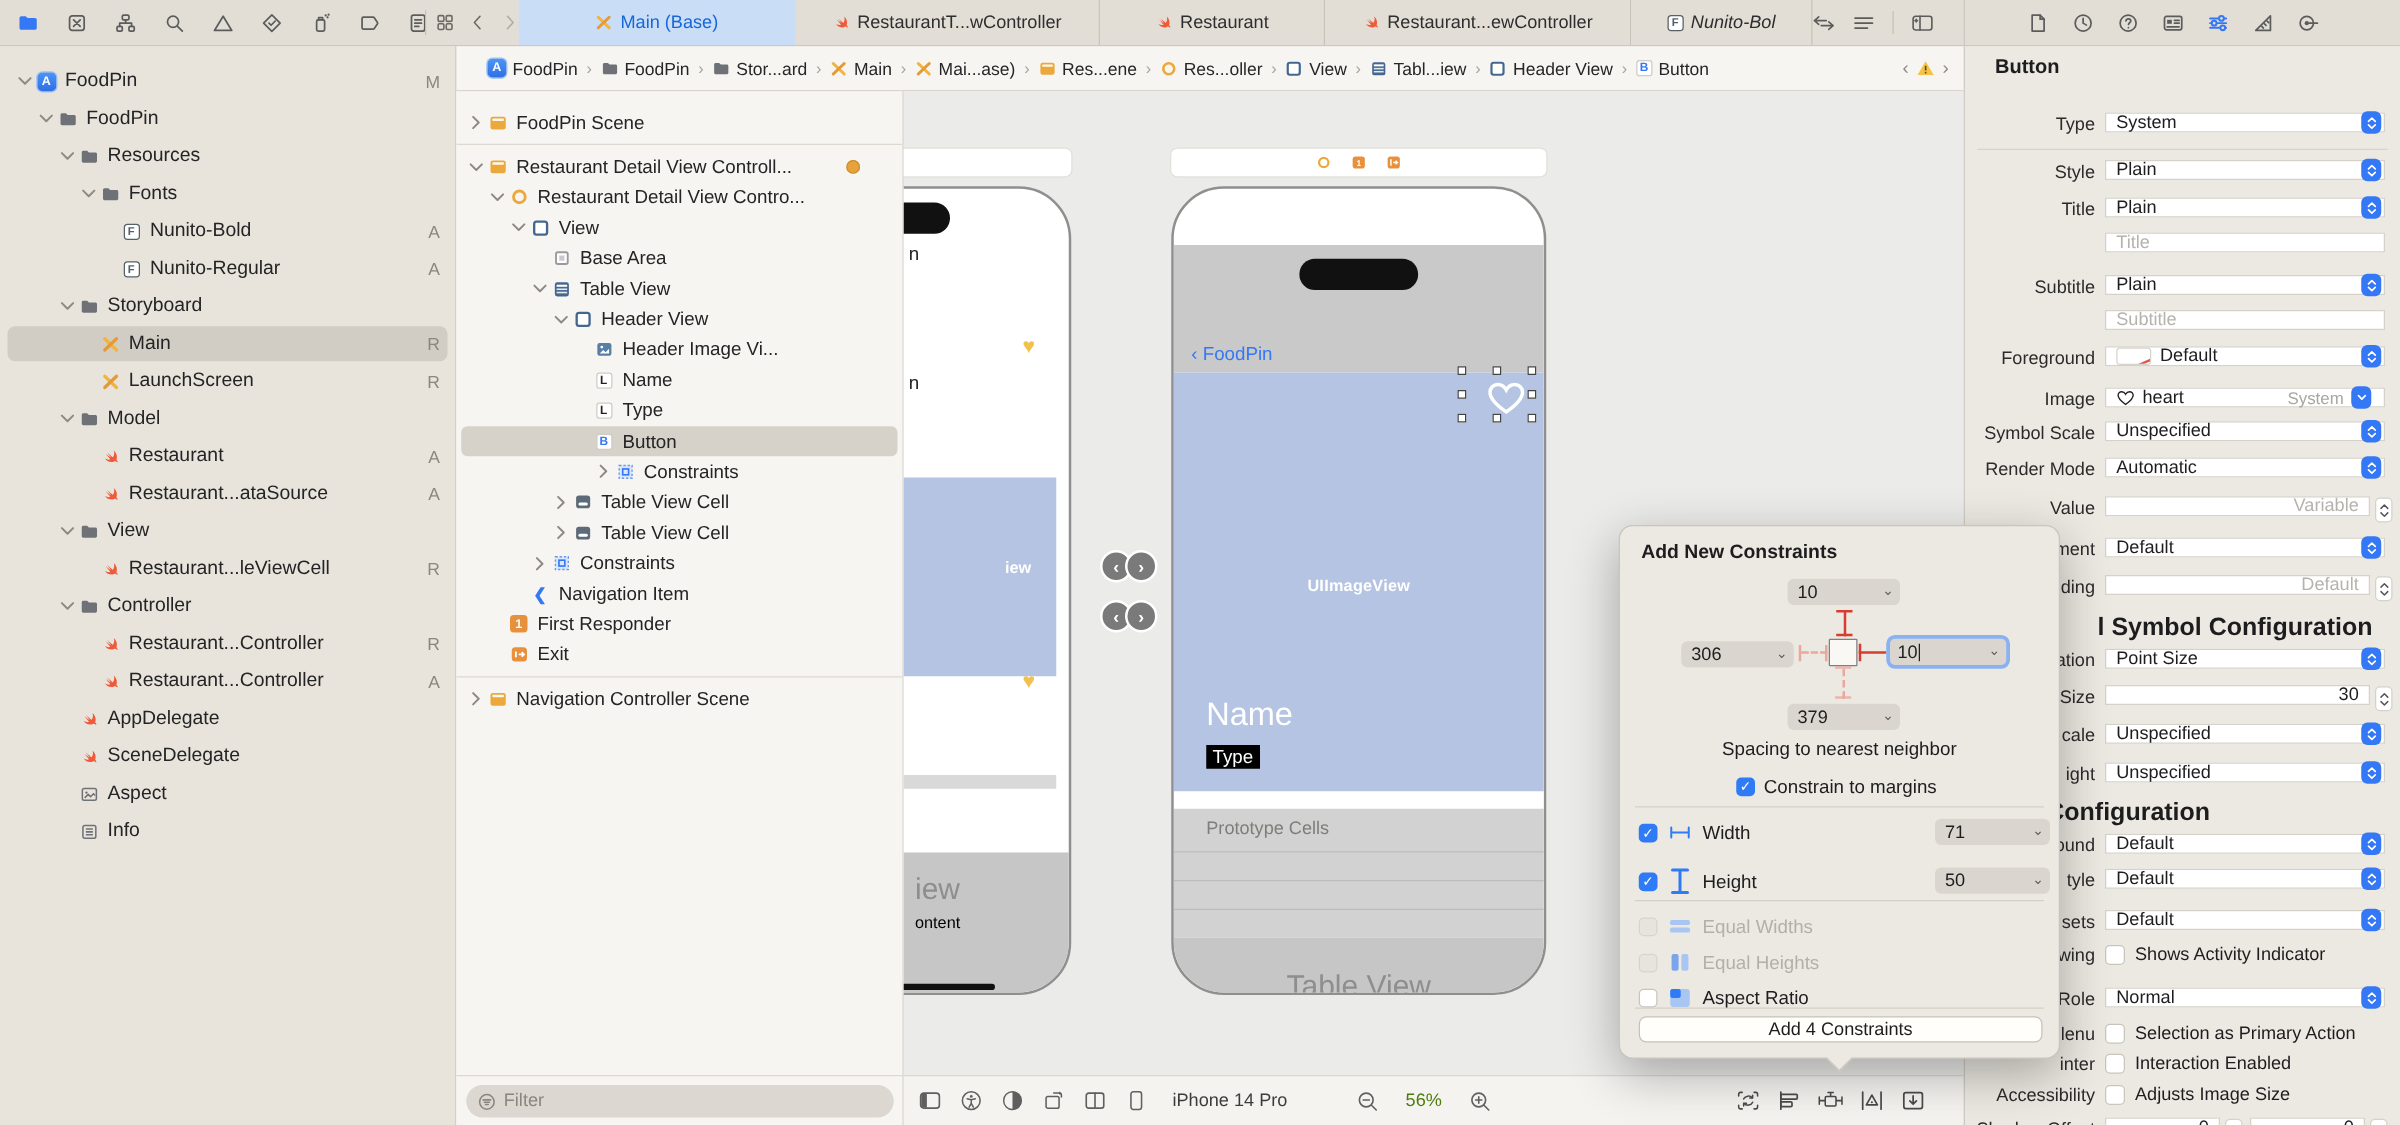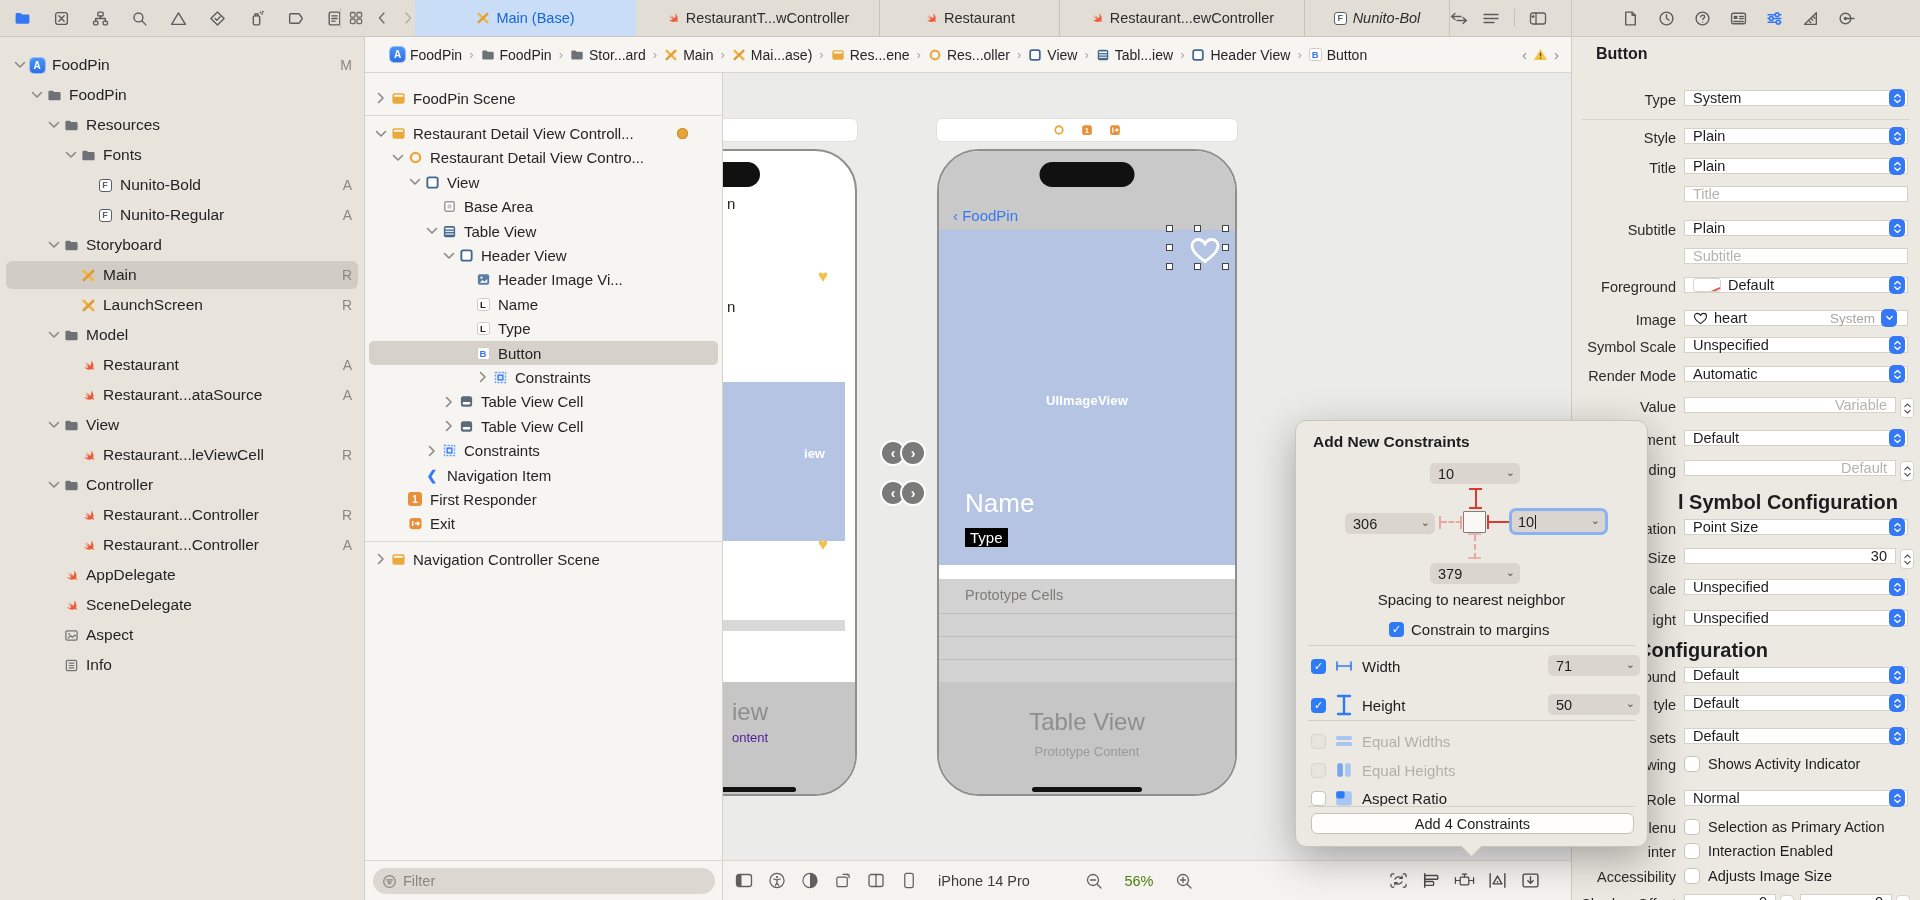--- a/index.html
+++ b/index.html
@@ -77,21 +77,21 @@
   #filter-input { border:none; background:transparent; outline:none; font-size:14.5px; color:#4a4742; width:280px; font-family:"Liberation Sans",sans-serif; }
   #filter-input::placeholder { color:#8a867f; }
 
   
   #canvas { position:absolute; left:723px; top:73px; width:848px; height:787px; background:#ebebe9; overflow:hidden; }
   .scene-bar { position:absolute; height:22px; background:#fff; border-radius:5px; box-shadow:0 0 0 1px #e2e0dc; }
   .scene-ics { position:absolute; left:0; right:0; top:0; bottom:0; display:flex; align-items:center; justify-content:center; gap:16px; }
   .scene-ics svg { width:12px; height:12px; }
   .phone { position:absolute; width:300px; height:647px; border:2px solid #8f8f8f; border-radius:42px; background:#fff; overflow:hidden; }
   .pill { position:absolute; background:#111; border-radius:14px; }
-  .grayband { background:#c9c9c9; position:relative; height:79px; }
+  .grayband { background:#c9c9c9; position:relative; height:102px;margin-top:45px; }
   .backlink { position:absolute; left:14px; bottom:6px; color:#3478f6; font-size:15px; }
   .imgblock { position:relative; height:335px; background:#b5c4e2; }
   .uilabel { position:absolute; left:0; right:0; top:163px; text-align:center; color:#fff; font-weight:bold; font-size:13px; letter-spacing:.2px; }
   .heart-white { position:absolute; right:14px; top:6px; }
   .heart-white svg { width:32px; height:29px; }
   .handles { position:absolute; right:5px; top:-5px; width:64px; height:46px; }
   .hd { position:absolute; width:7px; height:7px; background:#fff; border:1px solid #444; }
   .name-lbl { position:absolute; left:26px; bottom:46px; color:#fff; font-size:26px; }
   .type-lbl { position:absolute; left:26px; bottom:18px; color:#fff; background:#000; font-size:15px; padding:1px 5px; }
   .whitestrip { height:14px; background:#fff; }
@@ -1000,21 +1000,21 @@
     <div class="frag" style="left:105px; top:44px;">n</div>
     <span class="heart-y" style="left:196px; top:116px;">♥</span>
     <div class="frag" style="left:105px; top:147px;">n</div>
     <div style="position:absolute; left:0; top:231px; width:223px; height:159px; background:#b5c4e2;">
       <span style="position:absolute; right:20px; top:64px; color:#fff; font-weight:bold; font-size:13px;">iew</span>
     </div>
     <span class="heart-y" style="left:196px; top:384px;">♥</span>
     <div style="position:absolute; left:0; top:469px; width:223px; height:11px; background:#d9d9d9;"></div>
     <div style="position:absolute; left:0; top:531px; width:237px; height:116px; background:#c6c6c6;">
       <span style="position:absolute; left:110px; top:16px; color:#8e8e8e; font-size:24px;">iew</span>
-      <span style="position:absolute; left:110px; top:48px; color:#4c1d95; font-size:13px;">ontent</span>
+      <span style="position:absolute; left:110px; top:48px; color:#000000; font-size:13px;">ontent</span>
       <div class="homebar"></div>
     </div>
   </div>
 
   <div class="connector" style="left:157px; top:367px;">
     <span class="conn-c">‹</span>
     <span class="conn-c">›</span>
   </div>
   <div class="connector" style="left:157px; top:407px;">
     <span class="conn-c">‹</span>

